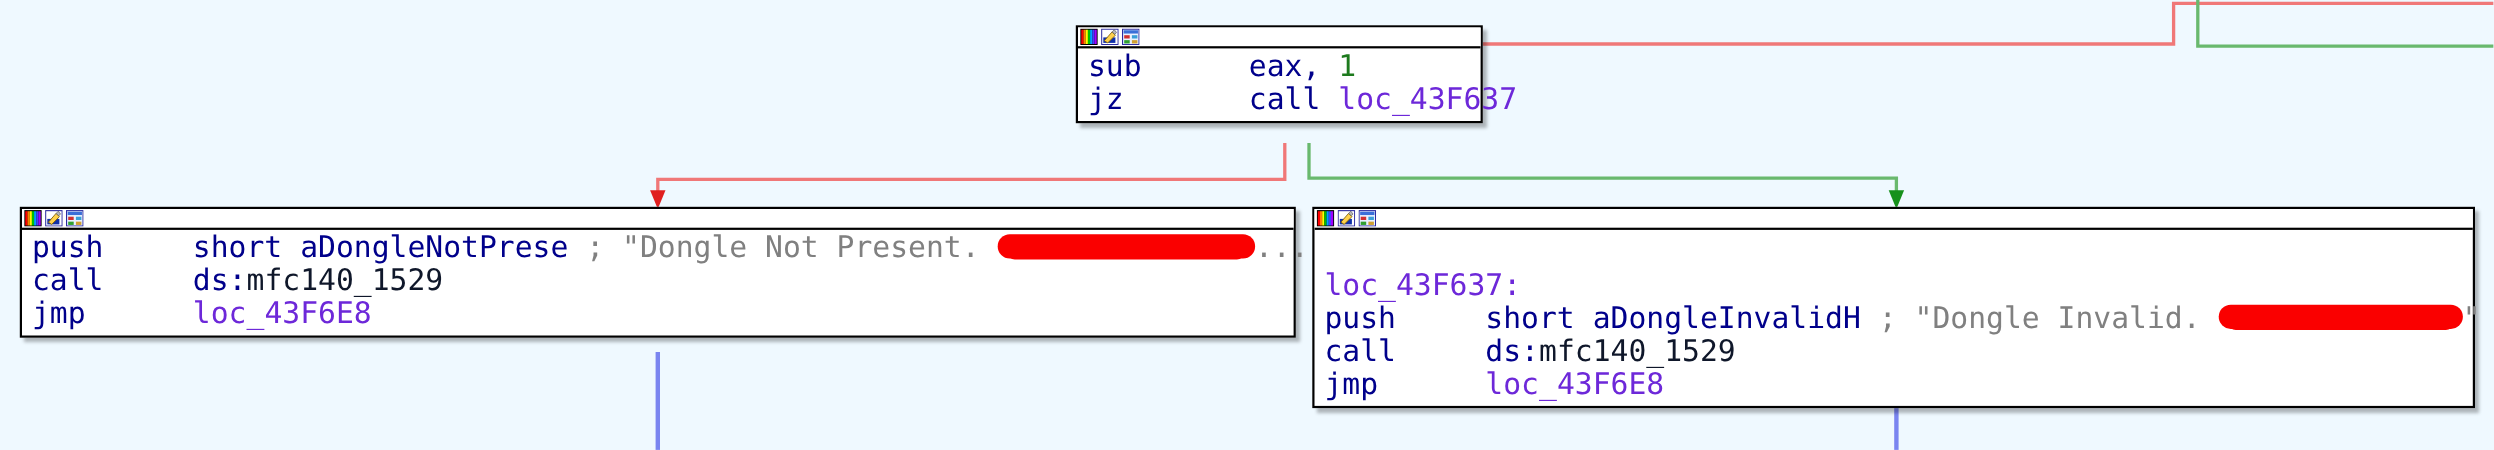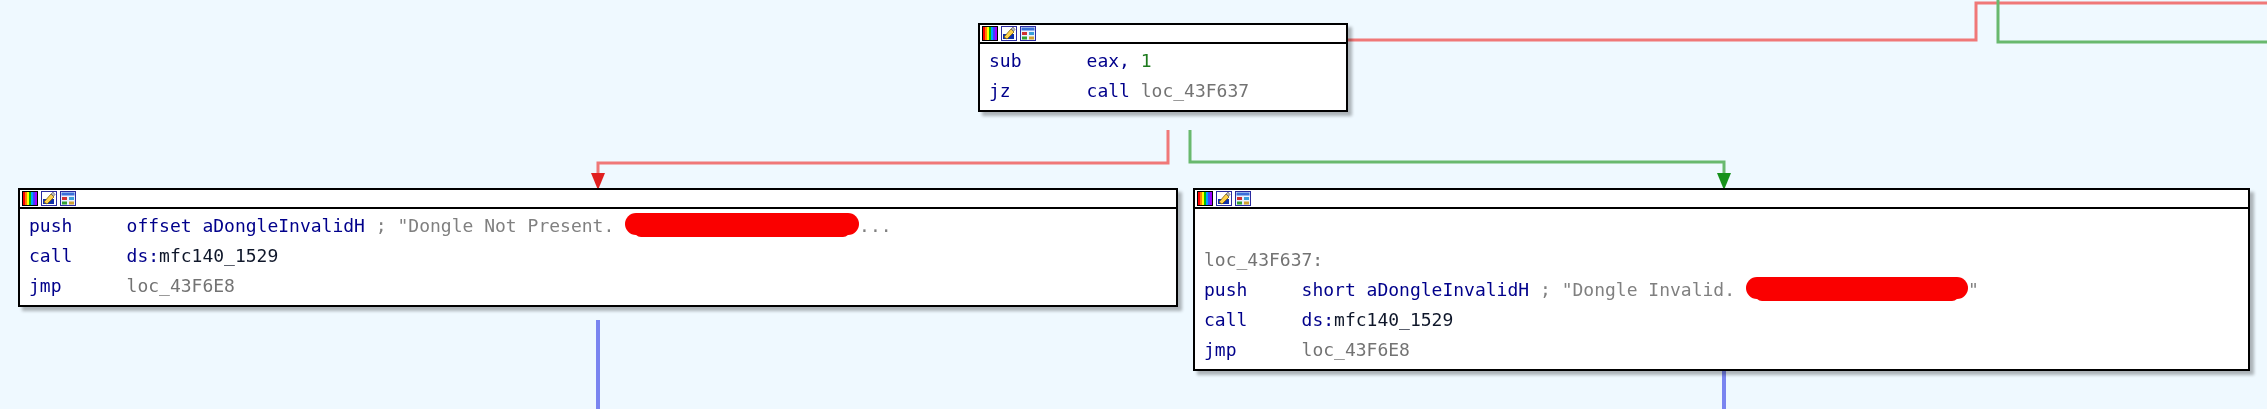--- a/index.html
+++ b/index.html
@@ -48,32 +48,32 @@
     width: 16px;
     height: 15px;
     display: block;
     flex: 0 0 auto;
   }
   .node-body {
     padding: 2px 0 4px 0;
   }
   .asm-line {
     white-space: pre;
-    font-size: 18px;
+    font-size: 27px;
     line-height: 30px;
     height: 30px;
     color: #00008b;
     padding-left: 9px;
     letter-spacing: 0px;
   }
   .mnem   { color: #00008b; }
   .op     { color: #00008b; }
   .num    { color: #1d7a1d; }
   .api    { color: #0f172a; }
-  .label  { color: #737373; }
+  .label  { color: #6d28d9; }
   .cmt    { color: #808080; }
   .blank-line { height: 30px; }
 
   
   .redaction {
     display: inline-block;
     background: #fa0000;
     border-radius: 11px;
     vertical-align: middle;
     position: relative;
@@ -186,21 +186,21 @@
       <svg class="tb-icon" viewBox="0 0 16 15">
         <rect x="0.5" y="0.5" width="15" height="14" fill="#eaf2ff" stroke="#2a2aa0"></rect>
         <rect x="1.5" y="1.5" width="13" height="3" fill="#3a6fd8"></rect>
         <rect x="2" y="6" width="5" height="3" fill="#d03030"></rect>
         <rect x="9" y="6" width="5" height="3" fill="#3a9fd8"></rect>
         <rect x="2" y="10.5" width="5" height="3" fill="#30a030"></rect>
         <rect x="9" y="10.5" width="5" height="3" fill="#d0a030"></rect>
       </svg>
     </div>
     <div class="node-body">
-      <div class="asm-line"><span class="mnem">push</span><span class="op">     </span><span class="op">offset aDongleInvalidH</span><span class="cmt"> </span><span class="cmt">; </span><span class="cmt">"Dongle Not Present. </span><span class="redaction" style="width:234px;height:22px;"></span><span class="cmt">...</span></div>
+      <div class="asm-line"><span class="mnem">push</span><span class="op">     </span><span class="op">short aDongleNotPrese</span><span class="cmt"> </span><span class="cmt">; </span><span class="cmt">"Dongle Not Present. </span><span class="redaction" style="width:234px;height:22px;"></span><span class="cmt">...</span></div>
       <div class="asm-line"><span class="mnem">call</span><span class="op">     </span><span class="op">ds:</span><span class="api">mfc140_1529</span></div>
       <div class="asm-line"><span class="mnem">jmp</span><span class="op">      </span><span class="label">loc_43F6E8</span></div>
     </div>
   </div>
 
   <div class="node" id="node-right">
     <div class="node-titlebar">
       <svg class="tb-icon" viewBox="0 0 16 15">
         <rect x="0" y="0" width="16" height="15" fill="#000"></rect>
         <rect x="1" y="1" width="2" height="13" fill="#ff0000"></rect>

